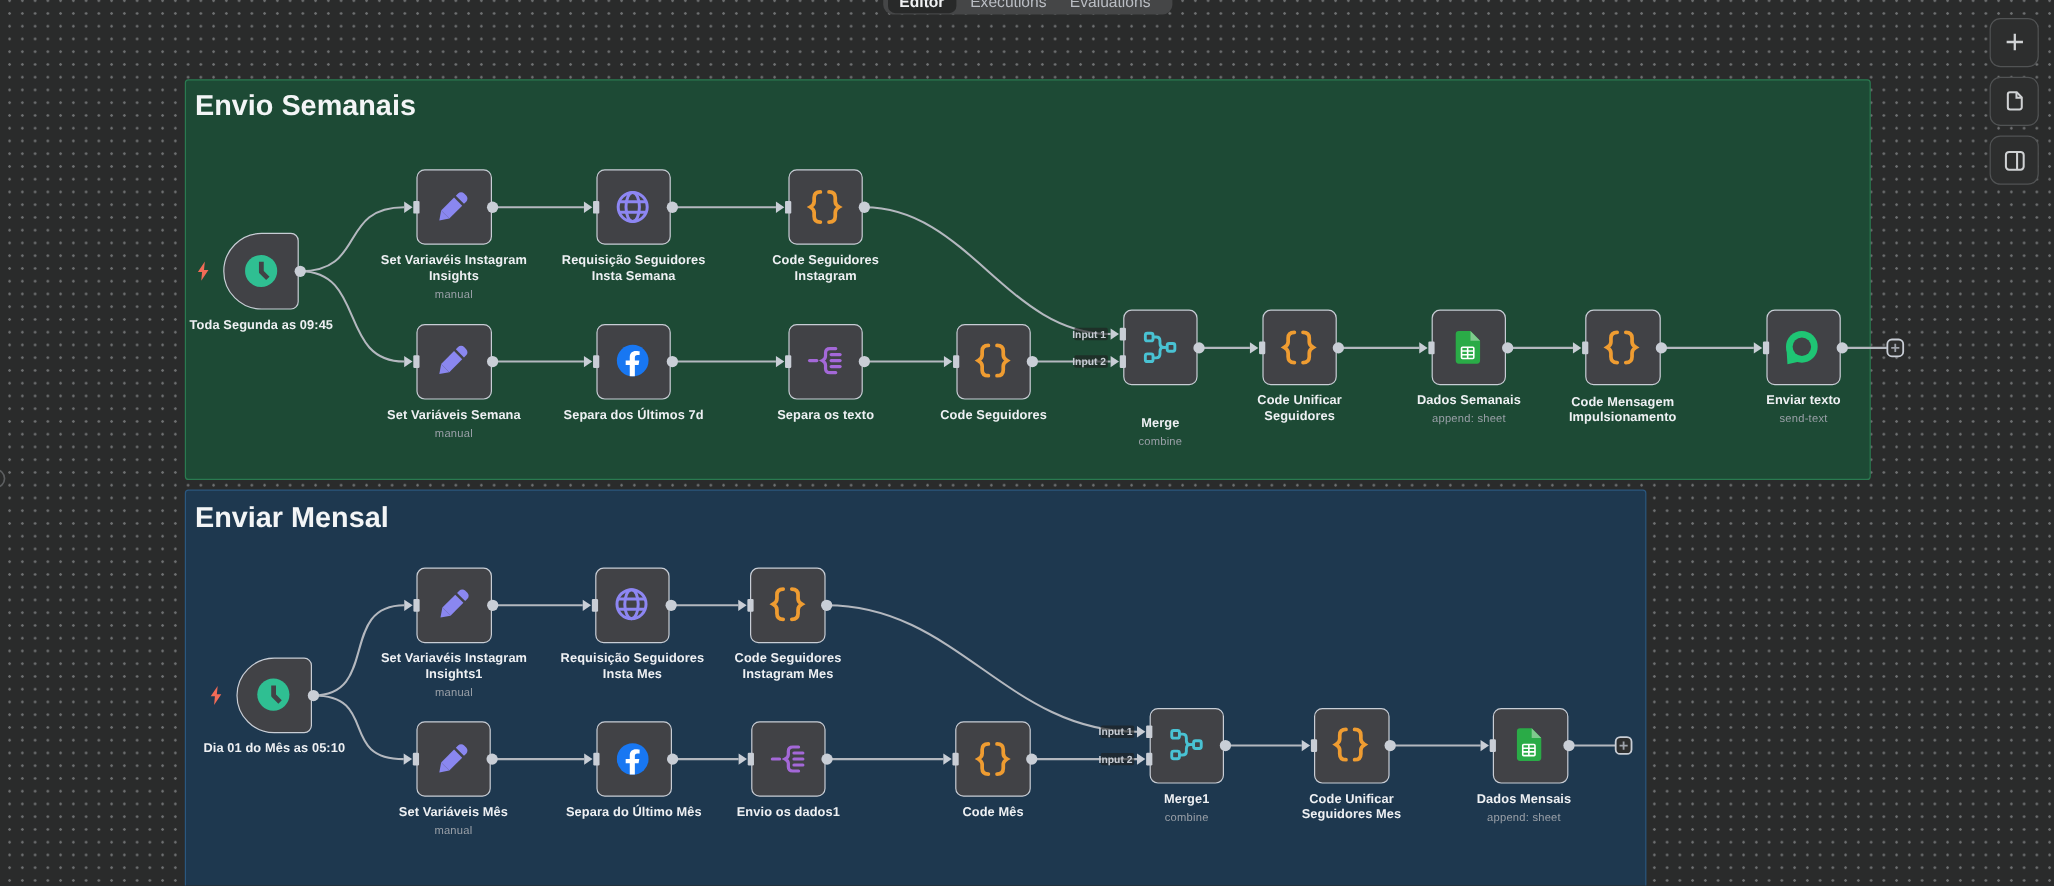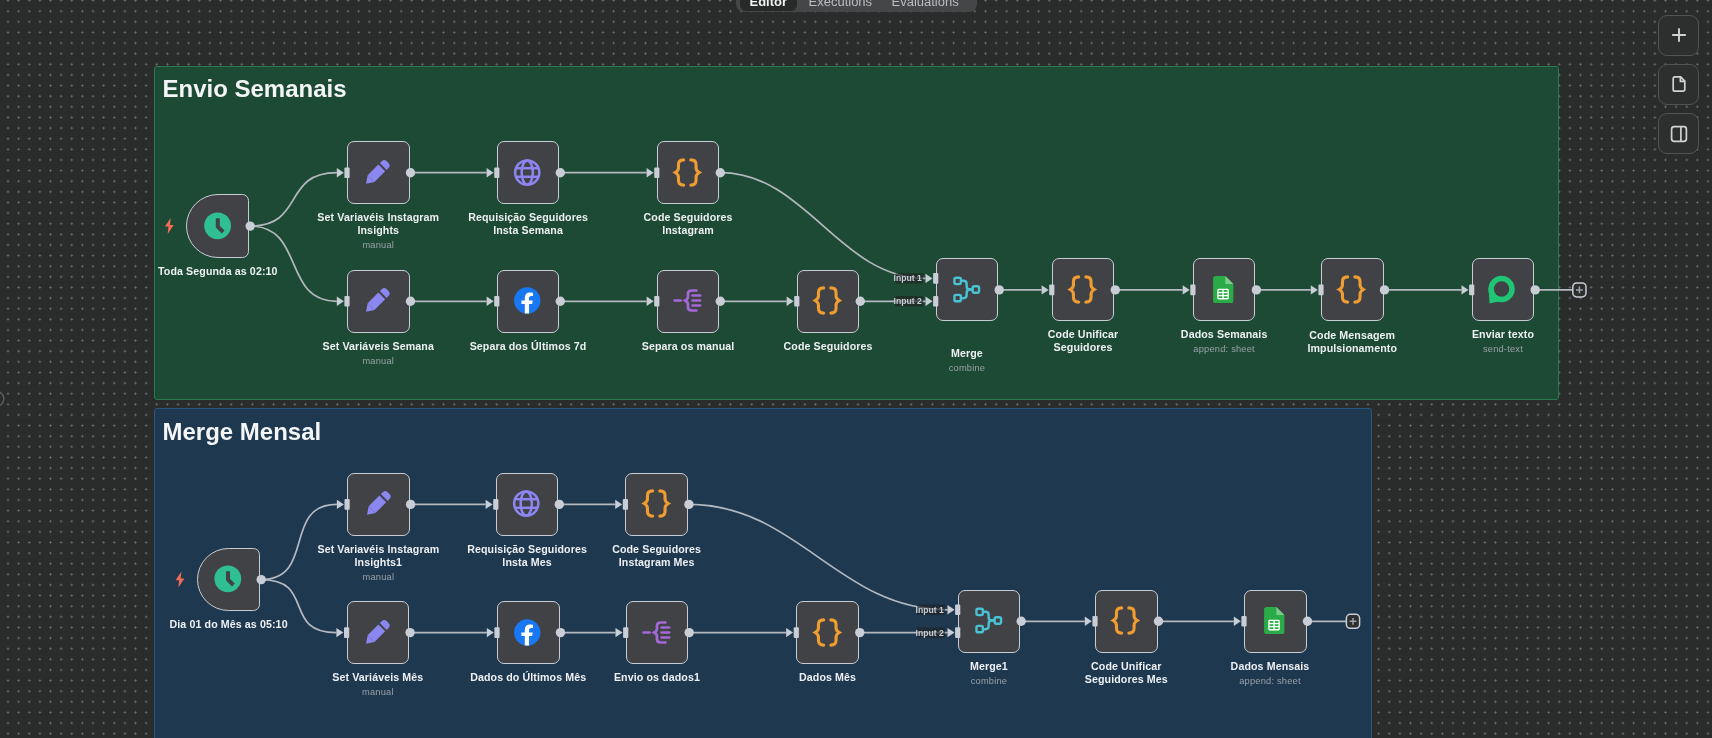--- a/index.html
+++ b/index.html
@@ -28,21 +28,21 @@
 .tab.active { left:4px; width:57.5px; background:#282929; border-radius:6px; color:#f0f1f3; font-weight:700; text-align:center; }
 .rbtn { position:absolute; left:1658.4px; width:41px; height:41px; background:#2d2e2e;
   border:1px solid #515354; border-radius:9px; }
 .rbtn svg { position:absolute; left:50%; top:50%; transform:translate(-50%,-50%); }
 </style></head>
 <body>
 <div class="sticky s-green">
     <h1>Envio Semanais</h1>
   </div>
 <div class="sticky s-blue">
-    <h1>Merge Mensal</h1>
+    <h1>Enviar Mensal</h1>
   </div>
 <svg class="ovl" width="1712" height="738" viewBox="0 0 1712 738">
 <path d="M 250.2,226.10000000000002 C 305.2,226.10000000000002 281.8,172.7 336.8,172.7" stroke="#b4b8bf" stroke-width="1.7" fill="none"></path>
 <path d="M 250.2,226.10000000000002 C 305.2,226.10000000000002 281.8,301.3 336.8,301.3" stroke="#b4b8bf" stroke-width="1.7" fill="none"></path>
 <line x1="410.5" y1="172.7" x2="486.6" y2="172.7" stroke="#b4b8bf" stroke-width="1.7"></line>
 <line x1="560.3" y1="172.7" x2="646.5999999999999" y2="172.7" stroke="#b4b8bf" stroke-width="1.7"></line>
 <path d="M 720.3,172.7 C 806.4839999999999,172.7 839.316,278.4 925.5,278.4" stroke="#b4b8bf" stroke-width="1.7" fill="none"></path>
 <line x1="410.5" y1="301.3" x2="486.6" y2="301.3" stroke="#b4b8bf" stroke-width="1.7"></line>
 <line x1="560.3" y1="301.3" x2="646.5999999999999" y2="301.3" stroke="#b4b8bf" stroke-width="1.7"></line>
 <line x1="720.3" y1="301.3" x2="786.5999999999999" y2="301.3" stroke="#b4b8bf" stroke-width="1.7"></line>
@@ -67,21 +67,21 @@
 <circle cx="-3.6" cy="398.8" r="7.4" fill="none" stroke="#5c5e60" stroke-width="1.4"></circle>
 </svg>
 <div class="node trig" style="left:186.2px;top:194.3px;width:63.2px;height:63.6px">
     <svg width="63.2" height="63.6" viewBox="0 0 63.2 63.6">
       <g transform="translate(31.6,31.8)">
         <circle r="13.4" fill="#2fbf92"></circle>
         <path d="M 0.2,-7.6 L 0.2,0.8 L 5.6,6.2" stroke="#414246" stroke-width="4" fill="none" stroke-linejoin="round"></path>
       </g>
     </svg>
   </div>
-<div class="lbl" style="left:67.79999999999998px;top:264.90000000000003px">Toda Segunda as 02:10</div>
+<div class="lbl" style="left:67.79999999999998px;top:264.90000000000003px">Toda Segunda as 09:45</div>
 <div class="node" style="left:347.0px;top:141.2px;width:62.5px;height:63.0px">
     <svg width="62.5" height="63.0" viewBox="0 0 62.5 63.0">
       <g transform="translate(31.25,31.5) rotate(-135)">
         <path d="M -4.8,-8.8 L 4.8,-8.8 L 0,-15.8 Z" fill="#8a87f0"></path>
         <rect x="-4.8" y="-8.8" width="9.6" height="15.2" fill="#8a87f0"></rect>
         <path d="M -4.8,8.5 h9.6 v2.6 a3.6,3.6 0 0 1 -3.6,3.6 h-2.4 a3.6,3.6 0 0 1 -3.6,-3.6 z" fill="#8a87f0"></path>
       </g>
     </svg>
   </div>
 <div class="lbl" style="left:228.25px;top:211.2px">Set Variavéis Instagram<br>Insights<div class="sub">manual</div></div>
@@ -128,21 +128,21 @@
     <svg width="62.5" height="63.0" viewBox="0 0 62.5 63.0">
       <g transform="translate(31.25,31.5)" stroke="#a468d8" stroke-width="2.7" fill="none" stroke-linecap="round">
         <line x1="-12.6" y1="0" x2="-6.6" y2="0"></line>
         <path d="M 9.2,-10 h -4.8 c -2.7,0 -3.7,1 -3.7,3.5 l 0,2.7 c 0,2 -0.8,2.8 -2.7,3.8 c 1.9,1 2.7,1.8 2.7,3.8 l 0,2.7 c 0,2.5 1,3.5 3.7,3.5 h 4.8"></path>
         <line x1="5.4" y1="-5.0" x2="12.8" y2="-5.0"></line>
         <line x1="5.4" y1="0" x2="12.8" y2="0"></line>
         <line x1="5.4" y1="5.0" x2="12.8" y2="5.0"></line>
       </g>
     </svg>
   </div>
-<div class="lbl" style="left:538.05px;top:339.8px">Separa os manual</div>
+<div class="lbl" style="left:538.05px;top:339.8px">Separa os texto</div>
 <div class="node" style="left:796.8px;top:269.8px;width:62.5px;height:63.0px">
     <svg width="62.5" height="63.0" viewBox="0 0 62.5 63.0">
       <g transform="translate(31.25,31.5)" stroke="#ef9c31" stroke-width="3.1" fill="none" stroke-linecap="round">
         <path d="M -3.6,-12.6 c -3.6,0 -5.2,1.4 -5.2,4.8 l 0,3.2 c 0,2.6 -1.2,3.4 -3.2,4.6 c 2,1.2 3.2,2 3.2,4.6 l 0,3.2 c 0,3.4 1.6,4.8 5.2,4.8"></path>
         <path d="M 3.6,-12.6 c 3.6,0 5.2,1.4 5.2,4.8 l 0,3.2 c 0,2.6 1.2,3.4 3.2,4.6 c -2,1.2 -3.2,2 -3.2,4.6 l 0,3.2 c 0,3.4 -1.6,4.8 -5.2,4.8"></path>
       </g>
     </svg>
   </div>
 <div class="lbl" style="left:678.05px;top:339.8px">Code Seguidores</div>
 <div class="node" style="left:935.7px;top:258.4px;width:62.5px;height:63.0px">
@@ -250,42 +250,42 @@
   </div>
 <div class="lbl" style="left:227.85000000000002px;top:671.1px">Set Variáveis Mês<div class="sub">manual</div></div>
 <div class="node" style="left:497.0px;top:601.1px;width:62.5px;height:63.0px">
     <svg width="62.5" height="63.0" viewBox="0 0 62.5 63.0">
       <g transform="translate(31.25,31.5)">
         <circle r="13.2" fill="#1877f2"></circle>
         <path d="M 1.8,13 v -9.4 h 3.1 l 0.6,-3.7 h -3.7 v -2.4 c 0,-1.1 0.55,-2.1 2.2,-2.1 h 1.75 v -3.2 c 0,0 -1.55,-0.27 -3.1,-0.27 c -3.1,0 -5.1,1.87 -5.1,5.2 v 2.77 h -3.4 v 3.7 h 3.4 v 9.4 z" fill="#fff"></path>
       </g>
     </svg>
   </div>
-<div class="lbl" style="left:378.25px;top:671.1px">Dados do Últimos Mês</div>
+<div class="lbl" style="left:378.25px;top:671.1px">Separa do Último Mês</div>
 <div class="node" style="left:625.7px;top:601.1px;width:62.5px;height:63.0px">
     <svg width="62.5" height="63.0" viewBox="0 0 62.5 63.0">
       <g transform="translate(31.25,31.5)" stroke="#a468d8" stroke-width="2.7" fill="none" stroke-linecap="round">
         <line x1="-12.6" y1="0" x2="-6.6" y2="0"></line>
         <path d="M 9.2,-10 h -4.8 c -2.7,0 -3.7,1 -3.7,3.5 l 0,2.7 c 0,2 -0.8,2.8 -2.7,3.8 c 1.9,1 2.7,1.8 2.7,3.8 l 0,2.7 c 0,2.5 1,3.5 3.7,3.5 h 4.8"></path>
         <line x1="5.4" y1="-5.0" x2="12.8" y2="-5.0"></line>
         <line x1="5.4" y1="0" x2="12.8" y2="0"></line>
         <line x1="5.4" y1="5.0" x2="12.8" y2="5.0"></line>
       </g>
     </svg>
   </div>
 <div class="lbl" style="left:506.95000000000005px;top:671.1px">Envio os dados1</div>
 <div class="node" style="left:796.3px;top:601.1px;width:62.5px;height:63.0px">
     <svg width="62.5" height="63.0" viewBox="0 0 62.5 63.0">
       <g transform="translate(31.25,31.5)" stroke="#ef9c31" stroke-width="3.1" fill="none" stroke-linecap="round">
         <path d="M -3.6,-12.6 c -3.6,0 -5.2,1.4 -5.2,4.8 l 0,3.2 c 0,2.6 -1.2,3.4 -3.2,4.6 c 2,1.2 3.2,2 3.2,4.6 l 0,3.2 c 0,3.4 1.6,4.8 5.2,4.8"></path>
         <path d="M 3.6,-12.6 c 3.6,0 5.2,1.4 5.2,4.8 l 0,3.2 c 0,2.6 1.2,3.4 3.2,4.6 c -2,1.2 -3.2,2 -3.2,4.6 l 0,3.2 c 0,3.4 -1.6,4.8 -5.2,4.8"></path>
       </g>
     </svg>
   </div>
-<div class="lbl" style="left:677.55px;top:671.1px">Dados Mês</div>
+<div class="lbl" style="left:677.55px;top:671.1px">Code Mês</div>
 <div class="node" style="left:957.7px;top:589.8px;width:62.5px;height:63.0px">
     <svg width="62.5" height="63.0" viewBox="0 0 62.5 63.0">
       <g transform="translate(31.25,31.5)" stroke="#49c2d3" stroke-width="2.4" fill="none">
         <rect x="-11.8" y="-11.8" width="6.4" height="6.4" rx="1.6"></rect>
         <rect x="-11.8" y="5.4" width="6.4" height="6.4" rx="1.6"></rect>
         <rect x="6.4" y="-3.2" width="6.4" height="6.4" rx="1.6"></rect>
         <path d="M -5.4,-8.7 h 2.6 q 3.2,0 3.2,3.2 v 2.3 q 0,3.2 3.2,3.2 h 2.6"></path>
         <path d="M -5.4,8.7 h 2.6 q 3.2,0 3.2,-3.2 v -2.3 q 0,-3.2 3.2,-3.2 h 2.6"></path>
       </g>
     </svg>

